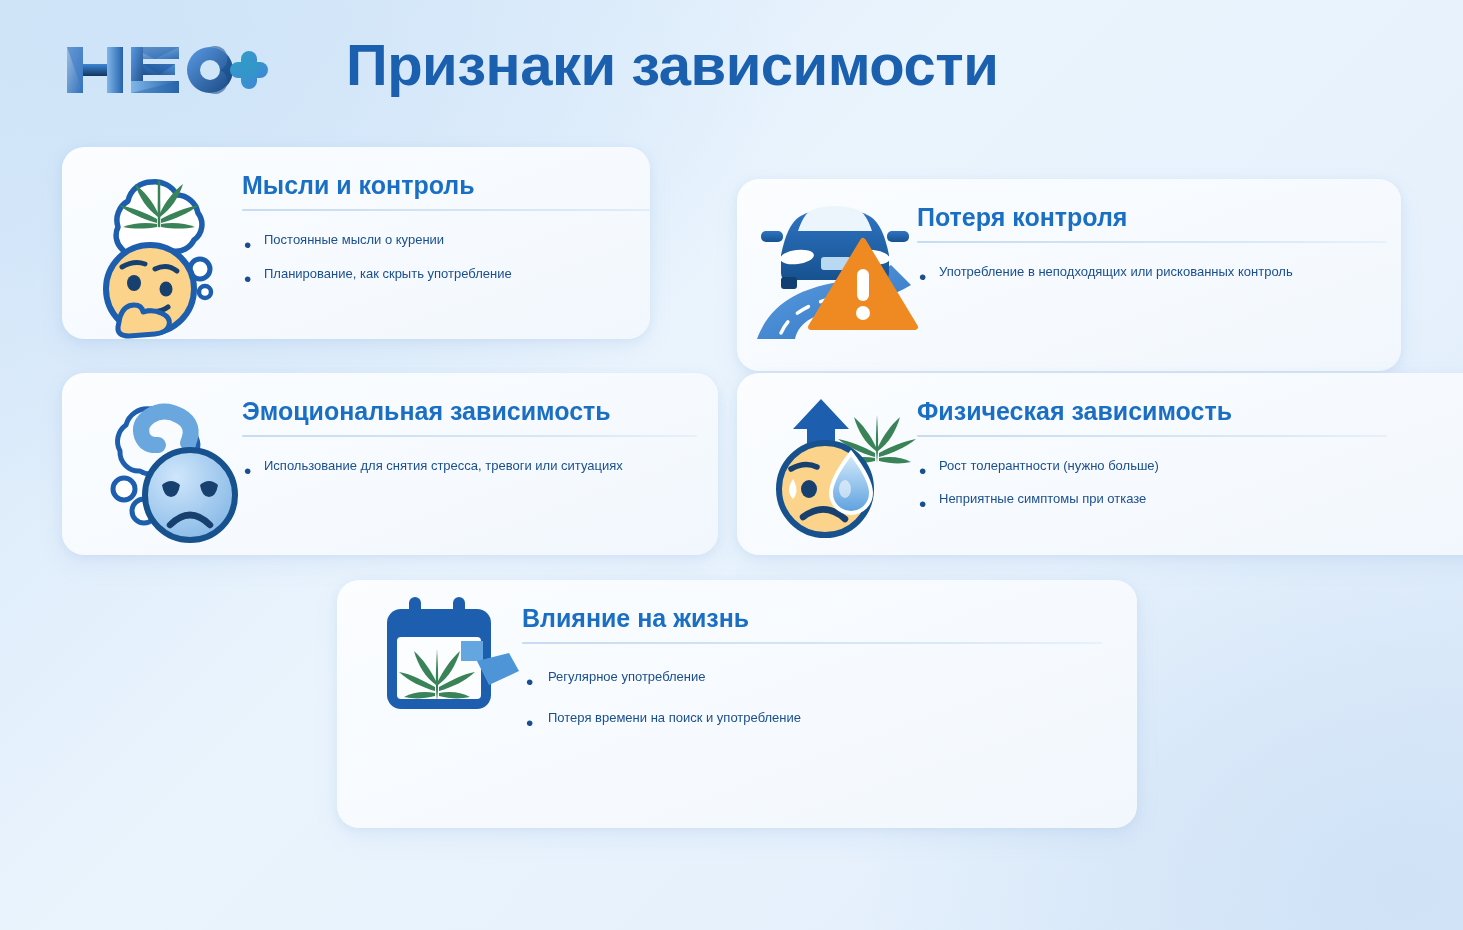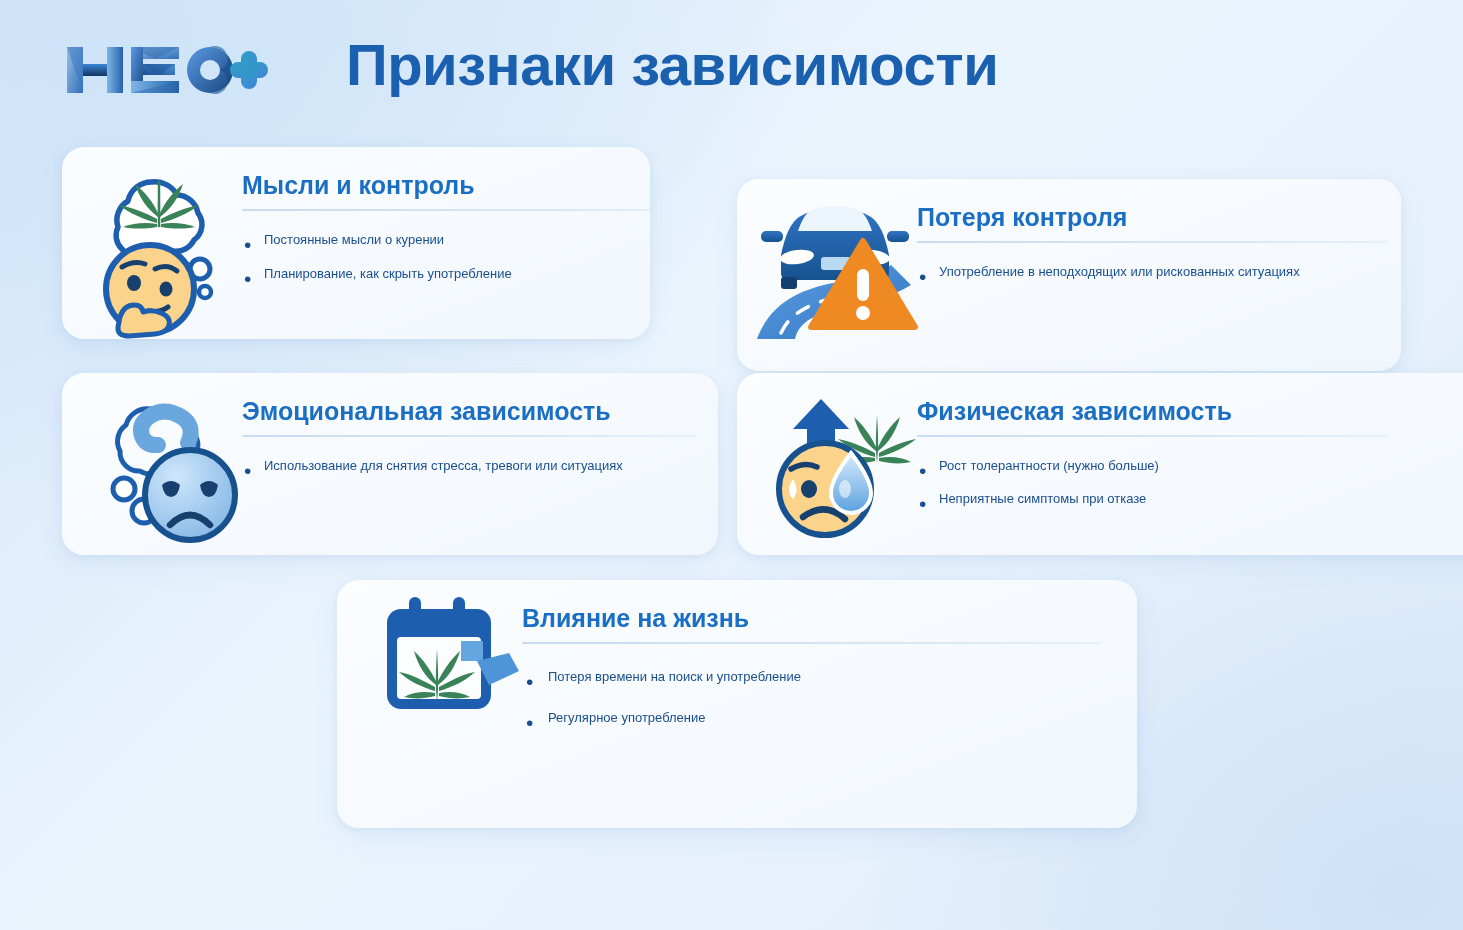--- a/index.html
+++ b/index.html
@@ -279,21 +279,21 @@
         <path d="M112 48 L164 134 L60 134 Z" fill="#ef8a22" stroke="#ef8a22" stroke-width="6" stroke-linejoin="round"></path>
         <rect x="106" y="76" width="12" height="32" rx="6" fill="#ffffff"></rect>
         <circle cx="112" cy="120" r="7" fill="#ffffff"></circle>
       </svg>
     </div>
 
     <div class="card-body">
       <div class="card-heading">Потеря контроля</div>
       <div class="divider"></div>
       <ul class="bullets">
-        <li>Употребление в неподходящих или рискованных ситуациях</li>
+        <li>Употребление в неподходящих или рискованных контроль</li>
       </ul>
     </div>
   </div>
 
   <div class="card" id="card-emotional">
 
     <div class="card-icon">
       <svg viewBox="0 0 150 158" width="150" height="158" aria-hidden="true">
         <defs>
           <radialGradient id="faceblue" cx="0.35" cy="0.3" r="0.85">
@@ -397,19 +397,19 @@
         <path d="M86 46 l22 0 l0 20 l-22 0 Z" fill="#63a6e0"></path>
 
         <path d="M102 66 l32 -8 l10 18 l-30 14 Z" fill="#4e95d8"></path>
       </svg>
     </div>
 
     <div class="card-body">
       <div class="card-heading">Влияние на жизнь</div>
       <div class="divider"></div>
       <ul class="bullets">
+        <li>Регулярное употребление</li>
         <li>Потеря времени на поиск и употребление</li>
-        <li>Регулярное употребление</li>
       </ul>
     </div>
   </div>
 
 </div>
 
 </body></html>

